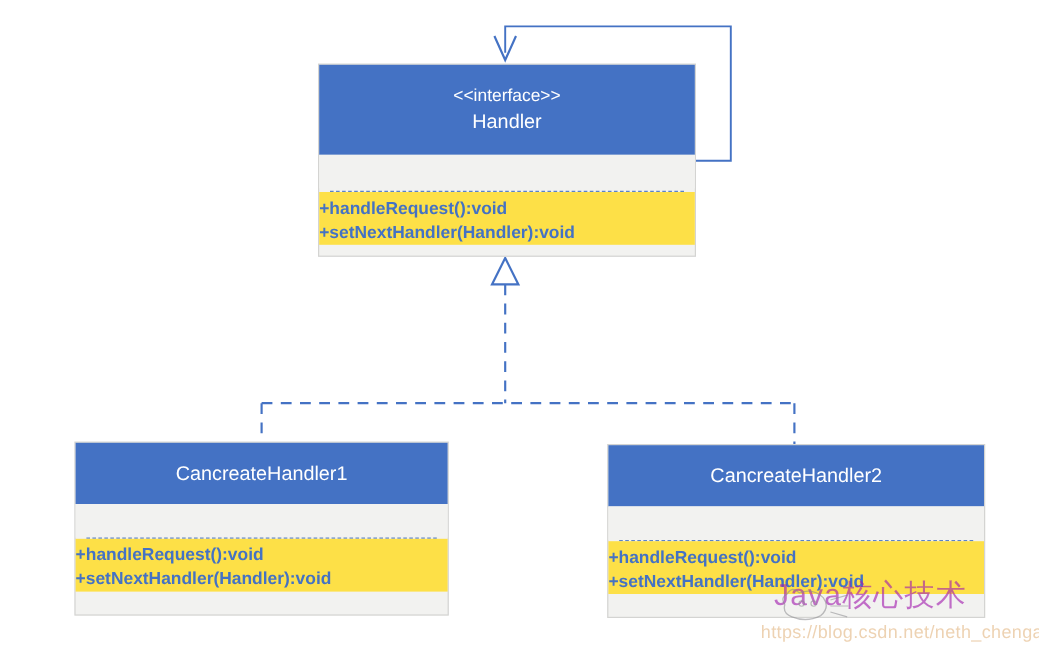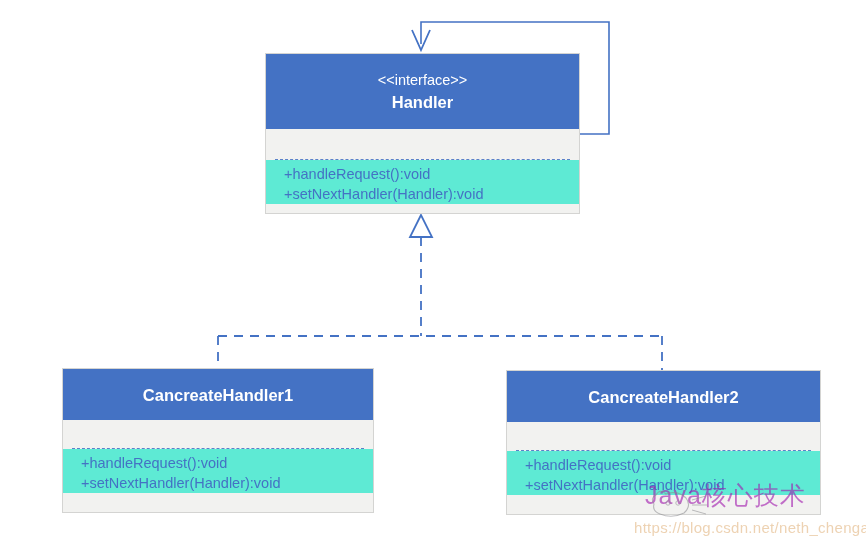--- a/index.html
+++ b/index.html
@@ -110,35 +110,35 @@
     justify-content: center;
   }
   .uml-stereotype {
     font-size: 14.5px;
     line-height: 20px;
     font-weight: normal;
   }
   .uml-classname {
     font-size: 16.5px;
     line-height: 24px;
-    font-weight: bold;
+    font-weight: normal;
   }
   .uml-attributes {
     box-sizing: border-box;
     background: #f2f2f0;
   }
   .uml-divider {
     border-top: 1.5px dashed #5b82c9;
     margin: 0 9px;
   }
   .uml-methods {
     box-sizing: border-box;
-    background: #5eead4;
-    padding-left: 18px;
+    background: #fde047;
     padding-top: 4px;
+    font-weight: bold;
   }
   .uml-method {
     color: #4472c4;
     font-size: 14.5px;
     line-height: 20px;
     white-space: nowrap;
   }
 
   
   #class-handler {

